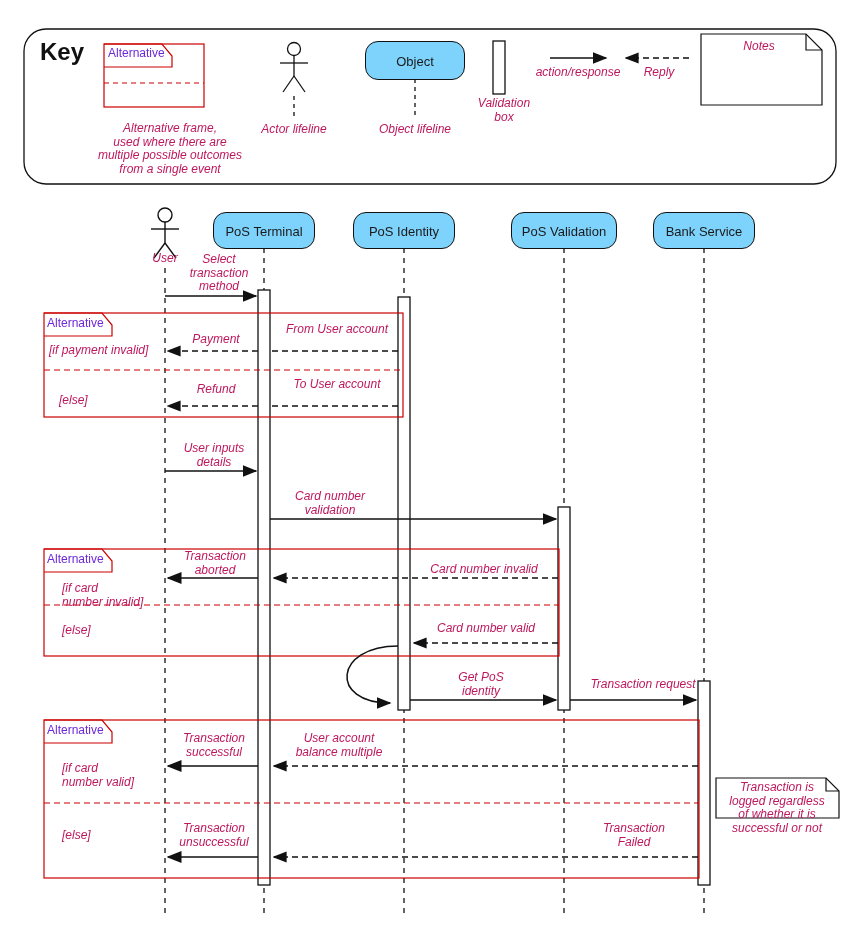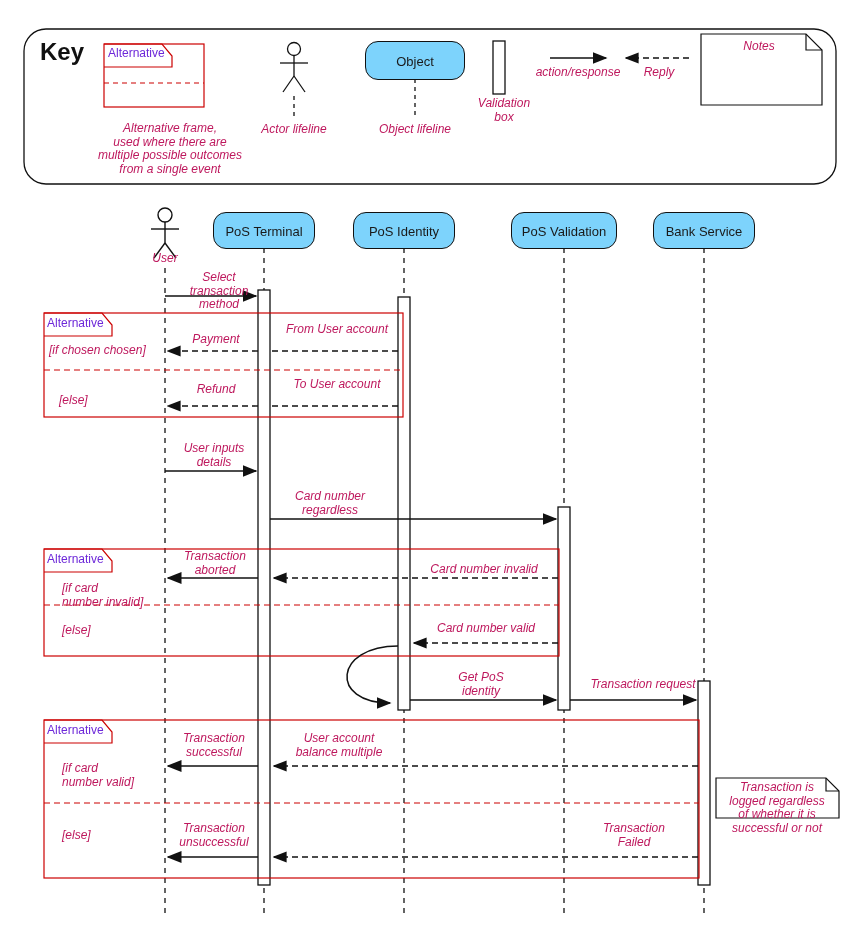--- a/index.html
+++ b/index.html
@@ -180,44 +180,44 @@
   <div class="boxlabel">PoS Terminal</div>
 </div>
 <div class="objbox" style="left:649px;top:212px;width:102px;height:37px;">
   <div class="boxlabel">Bank Service</div>
 </div>
 <div class="objbox" style="left:507px;top:212px;width:106px;height:37px;">
   <div class="boxlabel">PoS Validation</div>
 </div>
 
 <div class="altlabel" style="left:43px;top:317px;">Alternative</div>
-<div class="lbl left" style="left:45px;top:344px;width:150px;">[if chosen chosen]</div>
+<div class="lbl left" style="left:45px;top:344px;width:150px;">[if payment invalid]</div>
 <div class="lbl left" style="left:55px;top:394px;width:120px;">[else]</div>
 
 <div class="altlabel" style="left:43px;top:553px;">Alternative</div>
 <div class="lbl left" style="left:58px;top:582px;width:120px;">[if card
 number invalid]</div>
 <div class="lbl left" style="left:58px;top:624px;width:120px;">[else]</div>
 
 <div class="altlabel" style="left:43px;top:724px;">Alternative</div>
 <div class="lbl left" style="left:58px;top:762px;width:120px;">[if card
 number valid]</div>
 <div class="lbl left" style="left:58px;top:829px;width:120px;">[else]</div>
 
-<div class="lbl" style="left:173px;top:253px;width:84px;margin-top:18px;">Select
+<div class="lbl" style="left:173px;top:253px;width:84px;">Select
 transaction
 method</div>
 <div class="lbl" style="left:173px;top:333px;width:78px;">Payment</div>
 <div class="lbl" style="left:268px;top:323px;width:130px;">From User account</div>
 <div class="lbl" style="left:173px;top:383px;width:78px;">Refund</div>
 <div class="lbl" style="left:268px;top:378px;width:130px;">To User account</div>
 <div class="lbl" style="left:165px;top:442px;width:90px;">User inputs
 details</div>
 <div class="lbl" style="left:272px;top:490px;width:108px;">Card number
-regardless</div>
+validation</div>
 <div class="lbl" style="left:166px;top:550px;width:90px;">Transaction
 aborted</div>
 <div class="lbl" style="left:410px;top:563px;width:140px;">Card number invalid</div>
 <div class="lbl" style="left:414px;top:622px;width:136px;">Card number valid</div>
 <div class="lbl" style="left:422px;top:671px;width:110px;">Get PoS
 identity</div>
 <div class="lbl" style="left:573px;top:678px;width:132px;">Transaction request</div>
 <div class="lbl" style="left:165px;top:732px;width:90px;">Transaction
 successful</div>
 <div class="lbl" style="left:270px;top:732px;width:130px;">User account

